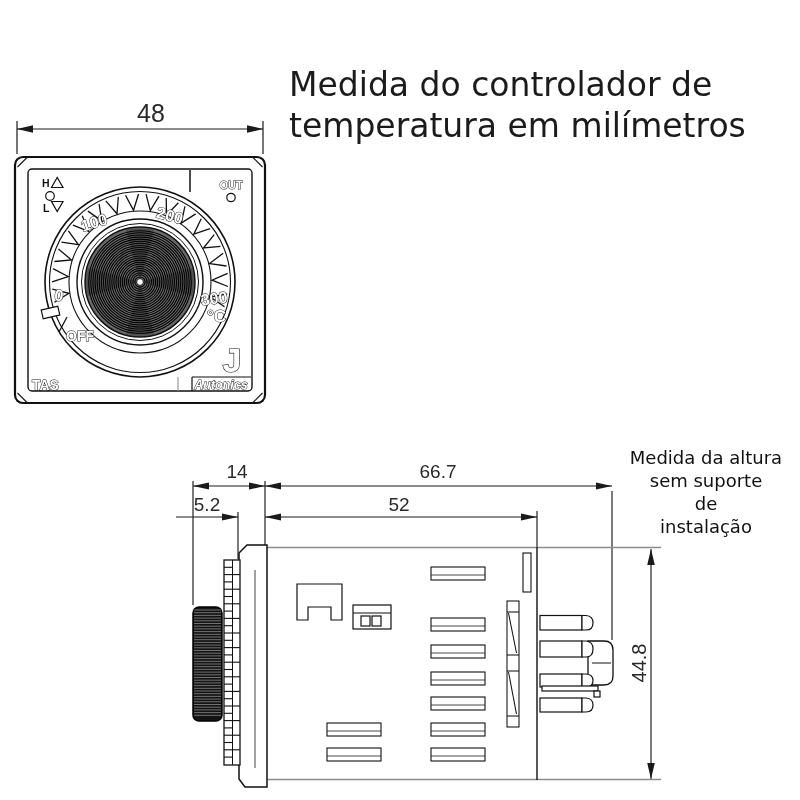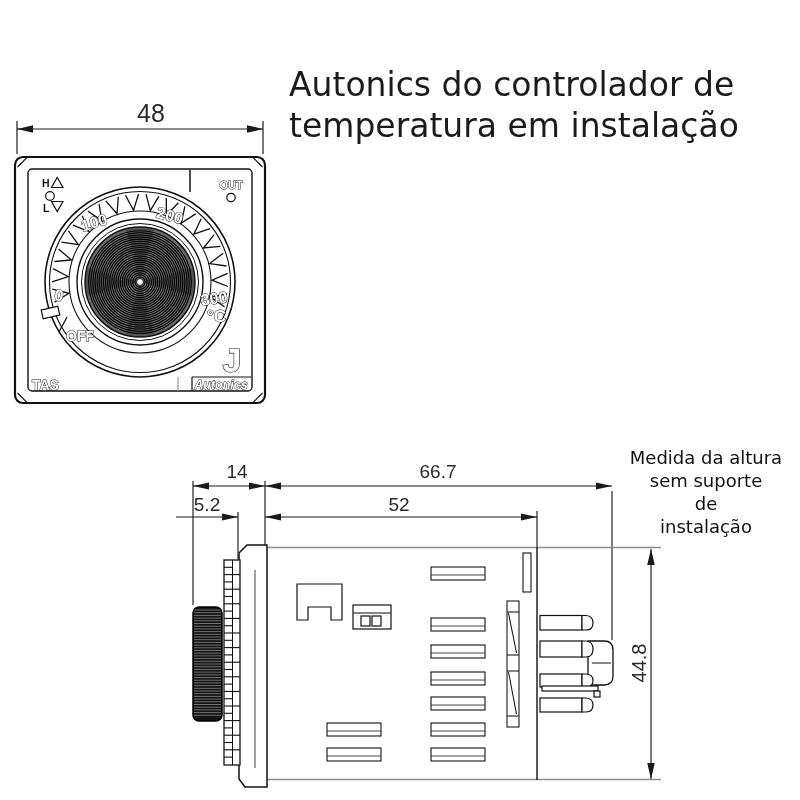--- a/index.html
+++ b/index.html
@@ -16,22 +16,22 @@
   .hollow{fill:#ffffff;stroke:#111111;paint-order:stroke;font-weight:bold;
           font-family:"Liberation Sans",sans-serif;}
   .solidtxt{fill:#111;font-weight:bold;font-family:"Liberation Sans",sans-serif;}
 </style>
 </head>
 <body>
 
 <div class="canvas">
 
   <div class="title">
-    <div>Autonics do controlador de</div>
-    <div>temperatura em instalação</div>
+    <div>Medida do controlador de</div>
+    <div>temperatura em milímetros</div>
   </div>
 
   <div class="height-note">Medida da altura
 sem suporte
 de
 instalação</div>
 
   <svg width="800" height="800" viewBox="0 0 800 800">
 
     <g>

